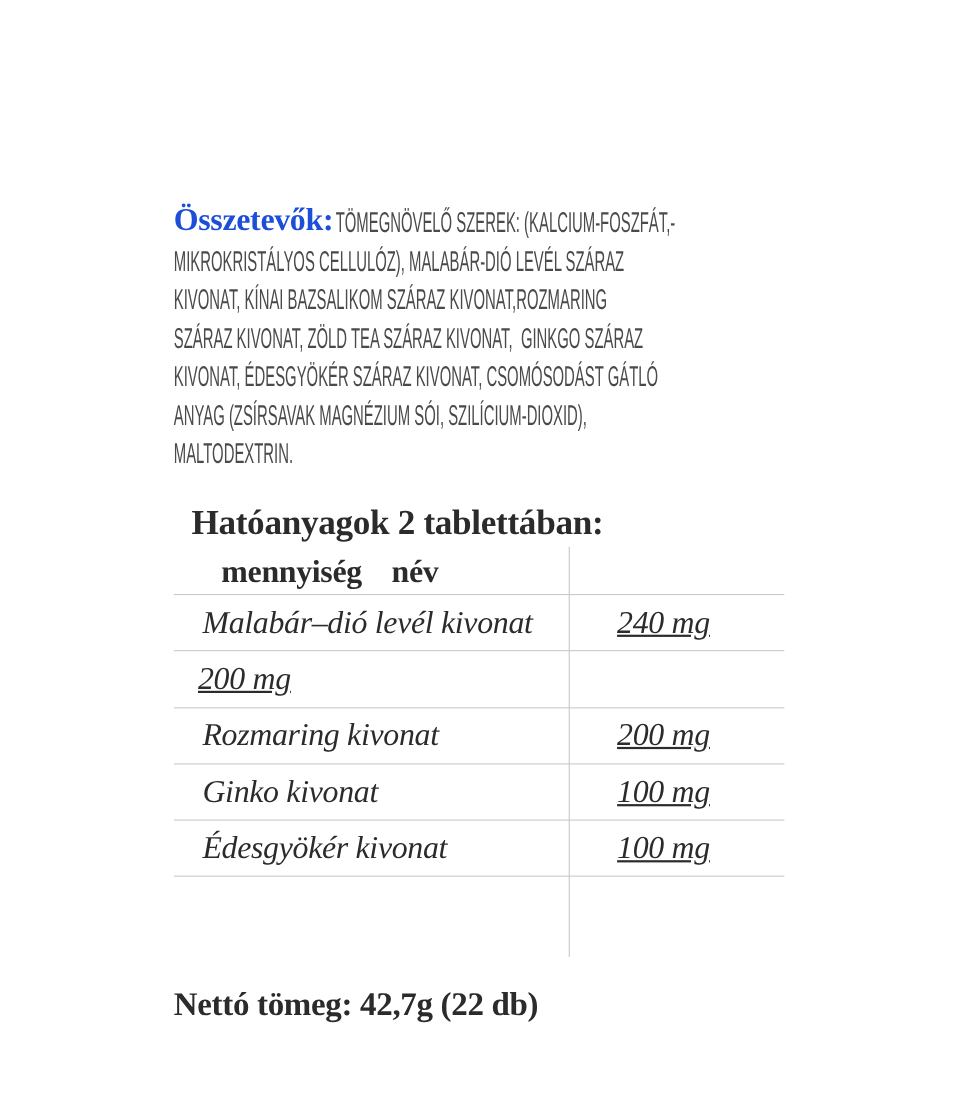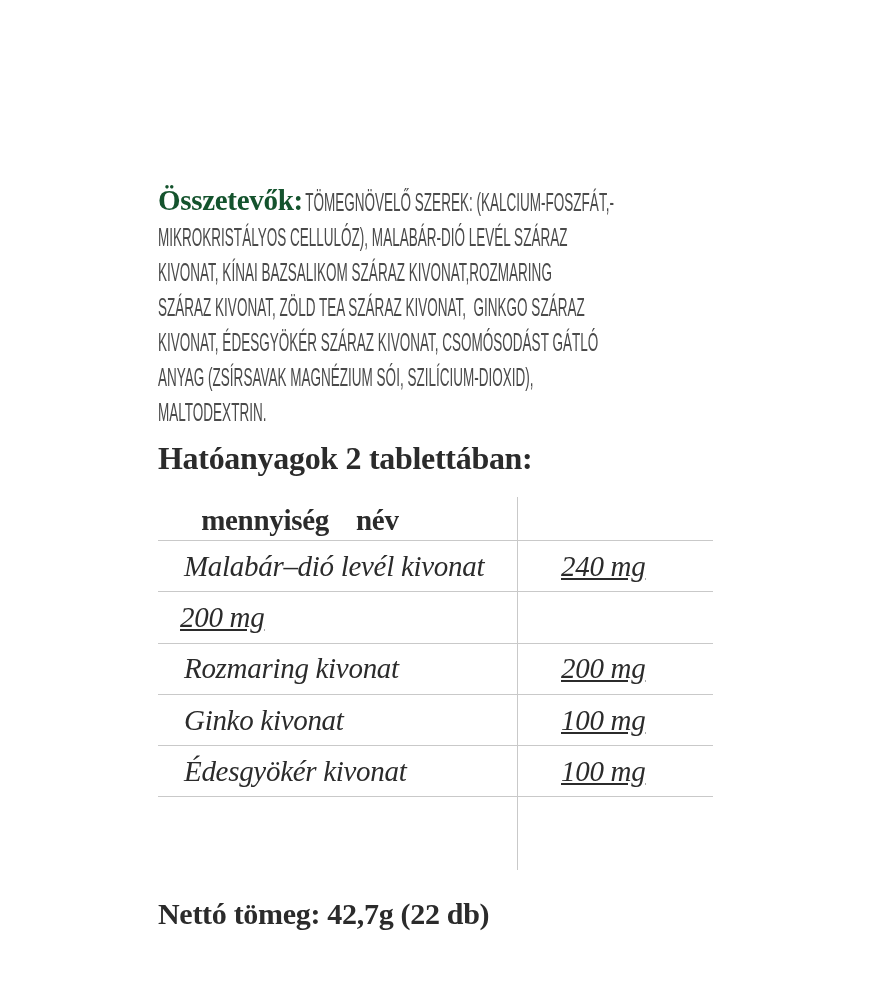--- a/index.html
+++ b/index.html
@@ -6,35 +6,35 @@
   body{
     width:870px;height:1000px;background:#ffffff;
     font-family:"Liberation Serif", serif;
     -webkit-font-smoothing:antialiased;
   }
   .page{position:relative;width:870px;height:1000px;overflow:hidden;background:#ffffff;}
 
   
   .ing-label{
     position:absolute;left:158px;top:184px;
-    font-size:29px;font-weight:bold;color:#14532d;letter-spacing:-0.3px;
+    font-size:29px;font-weight:bold;color:#1d4ed8;letter-spacing:-0.3px;
     white-space:nowrap;
   }
   .ingredients{
     position:absolute;left:158px;top:185px;width:1300px;
     transform:scaleX(0.52);transform-origin:0 0;
     font-family:"Liberation Sans", sans-serif;
     font-size:26px;color:#4a4a4a;
   }
   .ing-line{height:35px;line-height:35px;white-space:pre;}
   .ing-line.first{padding-left:283px;}
 
   
   .actives-heading{
-    position:absolute;left:158px;top:440px;margin:0;
+    position:absolute;left:158px;top:440px;margin:16px;
     font-size:32px;font-weight:bold;color:#2b2b2b;letter-spacing:-0.3px;
     white-space:nowrap;
   }
 
   
   .table{position:absolute;left:158px;top:497px;width:555px;color:#2b2b2b;}
   .thead{
     display:flex;align-items:flex-end;height:44px;box-sizing:border-box;
     padding-bottom:5px;border-bottom:1px solid #c9c9c9;
   }

